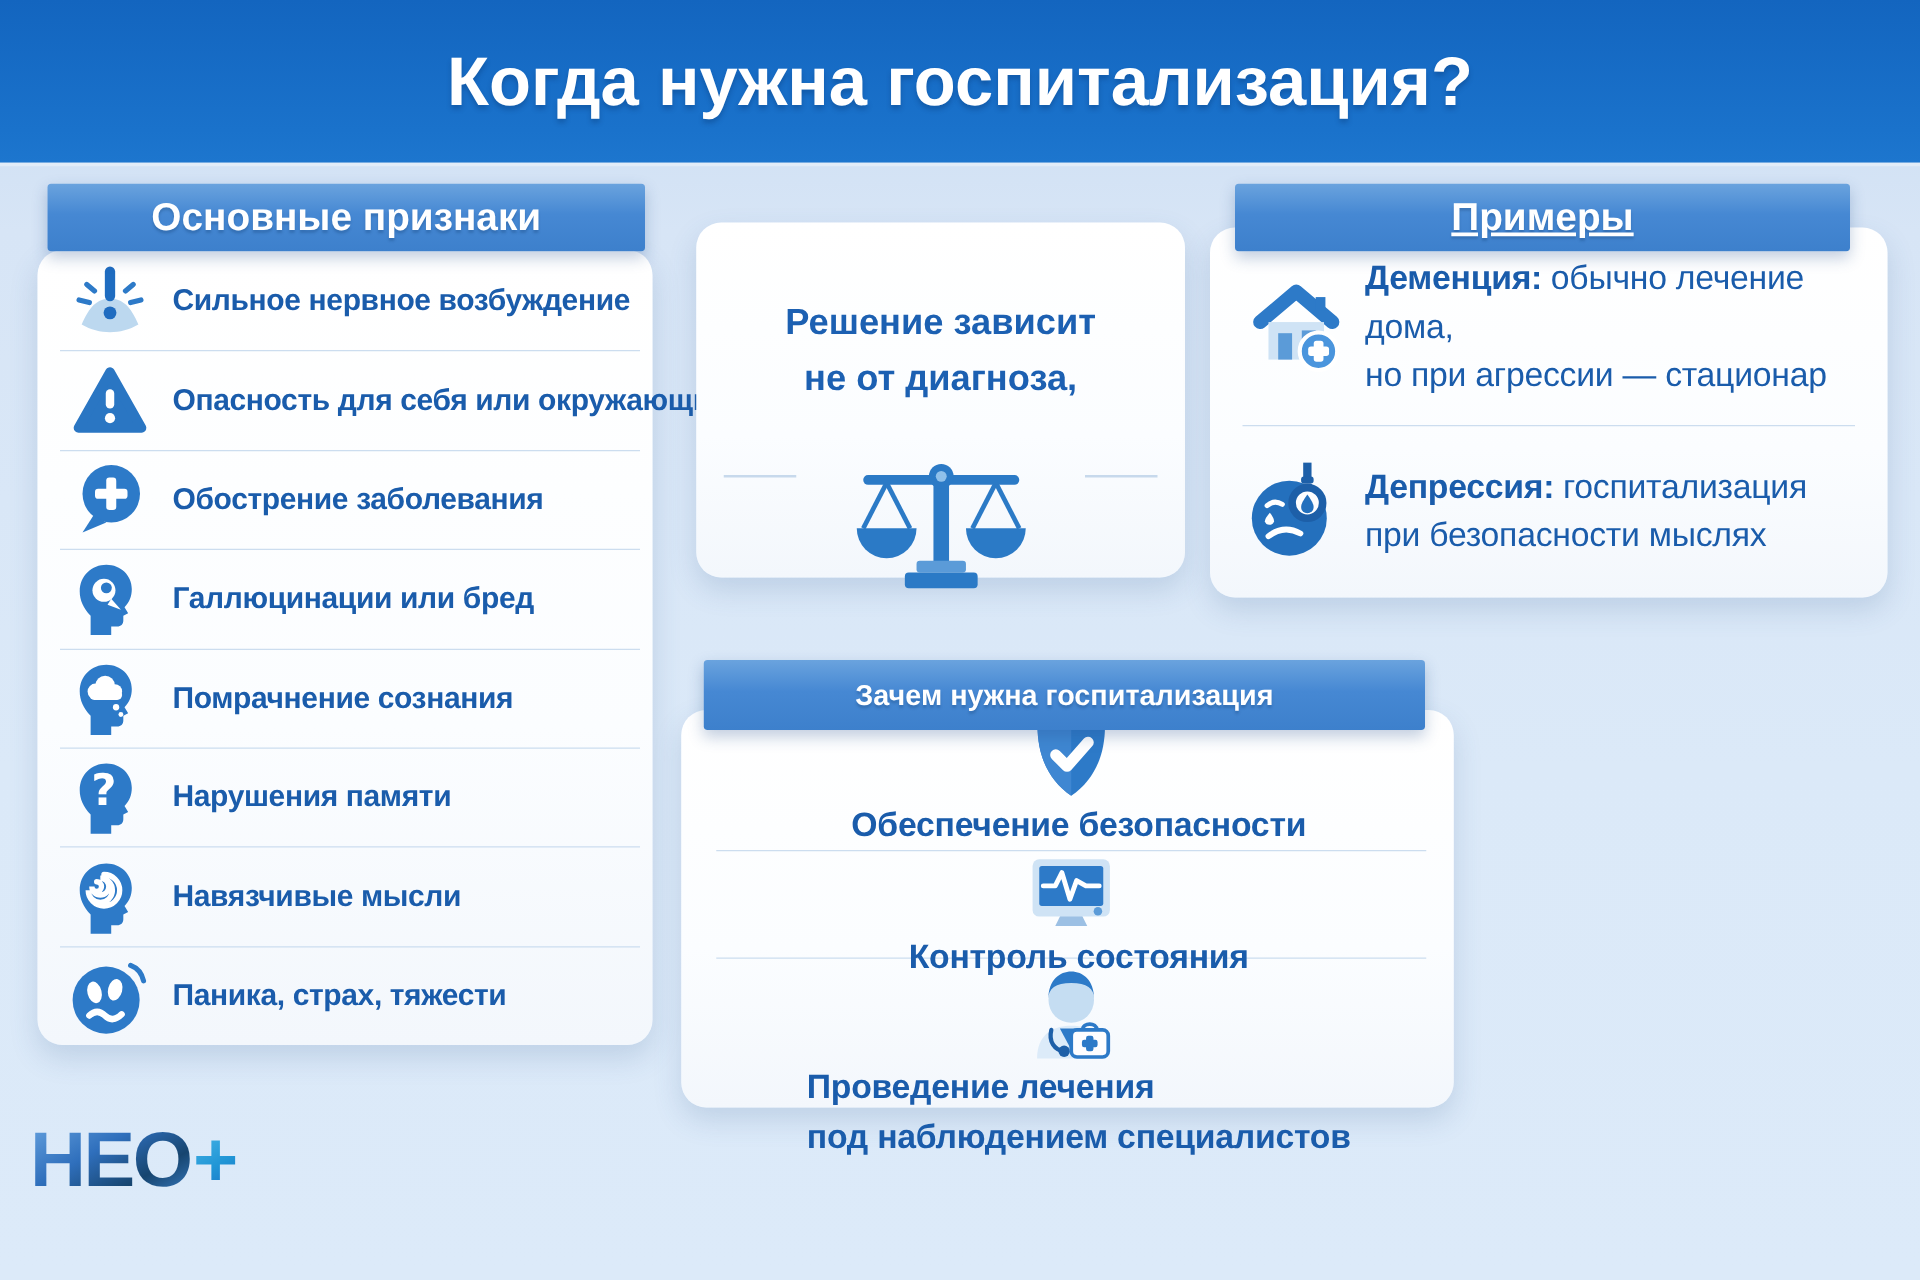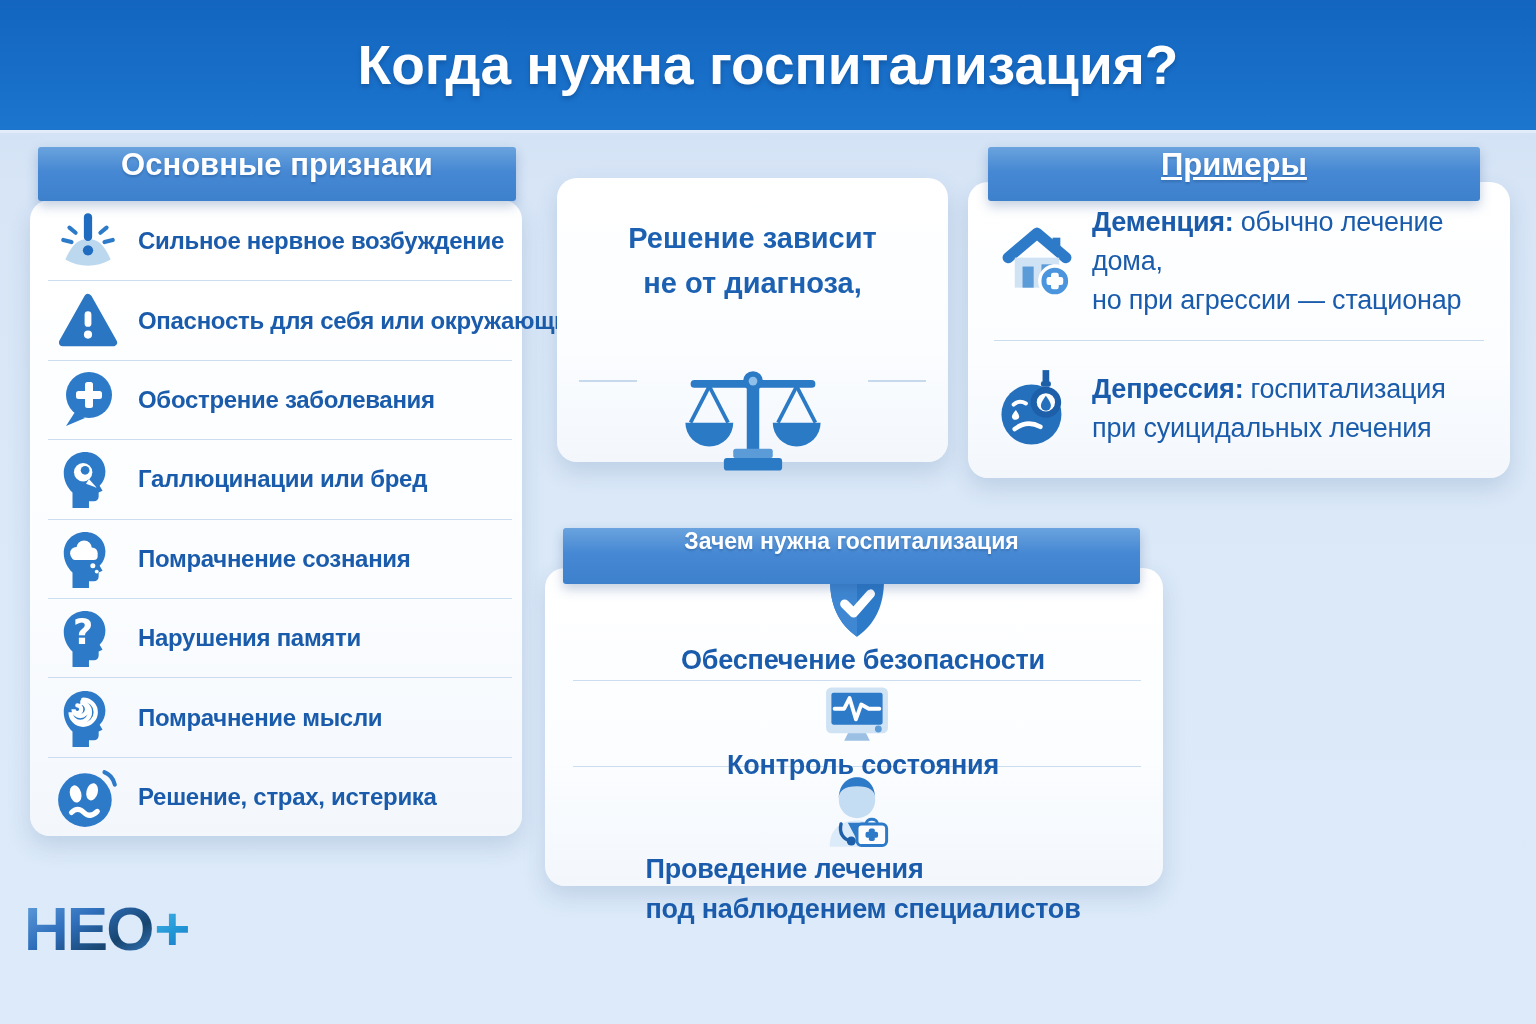--- a/index.html
+++ b/index.html
@@ -20,42 +20,42 @@
   .topbar h1 {
     color:#ffffff; font-size:55px; font-weight:bold; letter-spacing:0;
     text-shadow:0 3px 4px rgba(0,40,90,.28);
   }
 
   
   .pill {
     position:absolute; z-index:3;
     background:linear-gradient(180deg,#6aa3de 0%,#4688d3 45%,#3d80cc 100%);
     border-radius:3px; color:#fff; font-weight:bold;
-    display:flex; align-items:flex-start; justify-content:center;
+    display:flex; align-items:center; justify-content:center;
     box-shadow:0 5px 12px rgba(35,80,140,.28);
     text-shadow:0 2px 2px rgba(10,50,100,.25);
   }
   .card {
     position:absolute; z-index:2;
     background:linear-gradient(180deg,#ffffff 0%,#fbfdff 60%,#f3f7fc 100%);
     border-radius:20px;
     box-shadow:0 10px 22px rgba(60,100,150,.18);
   }
 
   
   .pill-signs { left:38px; top:147px; width:478px; height:54px; font-size:31px; }
   .card-signs { left:30px; top:200px; width:492px; height:636px; padding:1px 10px 0 18px; }
   .sign-row { display:flex; align-items:center; height:79.4px; }
   .sign-row + .sign-row { border-top:1.6px solid #ccddef; }
   .sign-icon { width:80px; min-width:80px; height:70px; display:flex; align-items:center; justify-content:center; }
   .sign-label { font-weight:bold; color:#1a5cab; font-size:24px; margin-left:10px; letter-spacing:-0.3px; white-space:nowrap; }
 
   
   .card-decision { left:557px; top:178px; width:391px; height:284px; }
-  .decision-text { padding-top:38px; text-align:center; }
+  .decision-text { padding-top:58px; text-align:center; }
   .decision-text span { display:block; font-weight:bold; color:#1c60b2; font-size:29px; line-height:45px; }
   .rule { position:absolute; top:202px; height:2px; width:58px; background:#c7d9ec; }
   .rule-left { left:22px; } .rule-right { right:22px; }
   .scale-wrap { position:absolute; left:50%; transform:translateX(-50%); top:180px; width:156px; z-index:4; }
 
   
   .pill-examples { left:988px; top:147px; width:492px; height:54px; font-size:31px;text-decoration:underline; }
   .card-examples { left:968px; top:182px; width:542px; height:296px; padding:0 26px; }
   .ex-row { display:flex; align-items:center; }
   .ex-row-1 { height:159px; border-bottom:1.6px solid #ccddef; }
@@ -180,34 +180,34 @@
       <span class="sign-label">Нарушения памяти</span>
     </div>
 
     <div class="sign-row">
       <span class="sign-icon">
         <svg width="62" height="64" viewBox="0 0 64 64">
           <path d="M16 62 L16 46 C10 40 7 33 7 26 C7 13 17 4 29 4 C41 4 50 13 50 24 C50 30 48 35 44 39 L47 44 L43 46 L43 50 C43 53 41 55 38 55 L33 55 L33 62 Z" fill="#2d7ac8"></path>
           <path d="M27 13 a13 13 0 1 1 -13 13 a10 10 0 1 0 10 -10 a7 7 0 1 1 -7 7 a4 4 0 1 0 4 -4" fill="none" stroke="#fff" stroke-width="4.4" stroke-linecap="round"></path>
         </svg>
       </span>
-      <span class="sign-label">Помрачнение мысли</span>
+      <span class="sign-label">Навязчивые мысли</span>
     </div>
 
     <div class="sign-row">
       <span class="sign-icon">
         <svg width="66" height="66" viewBox="0 0 64 64">
           <circle cx="29" cy="35" r="26" fill="#2d7ac8"></circle>
           <ellipse cx="20" cy="29" rx="5.5" ry="8.5" fill="#fff" transform="rotate(-14 20 29)"></ellipse>
           <ellipse cx="36" cy="27" rx="5.5" ry="8.5" fill="#fff" transform="rotate(14 36 27)"></ellipse>
           <path d="M16 47 Q22 41 28 47 Q34 53 41 46" fill="none" stroke="#fff" stroke-width="5" stroke-linecap="round"></path>
           <path d="M48 8 Q56 11 58 20" fill="none" stroke="#2d7ac8" stroke-width="4" stroke-linecap="round"></path>
         </svg>
       </span>
-      <span class="sign-label">Решение, страх, истерика</span>
+      <span class="sign-label">Паника, страх, тяжести</span>
     </div>
 
   </section>
 
   <section class="card card-decision">
     <p class="decision-text">
       <span>Решение зависит</span>
       <span>не от диагноза,</span>
     </p>
     <div class="rule rule-left"></div>
@@ -265,21 +265,21 @@
           <path d="M16 54 Q27 45.5 39 52" fill="none" stroke="#fff" stroke-width="4.2" stroke-linecap="round"></path>
           <rect x="41" y="1" width="6" height="11" fill="#1d5fa8"></rect>
           <rect x="39.5" y="11" width="9" height="5" rx="2" fill="#1d5fa8"></rect>
           <rect x="40.5" y="16" width="7" height="4" rx="1.5" fill="#1d5fa8"></rect>
           <circle cx="44" cy="30" r="11" fill="#fdfdfe" stroke="#1d5fa8" stroke-width="5.5"></circle>
           <path d="M44 24 Q48.5 30 48.5 33 A4.5 4.5 0 0 1 39.5 33 Q39.5 30 44 24 Z" fill="#2470bd"></path>
         </svg>
       </span>
       <div class="ex-text">
         <span class="term">Депрессия:</span><span>госпитализация</span>
-        <span class="line2">при суицидальных лечения</span>
+        <span class="line2">при безопасности мыслях</span>
       </div>
     </div>
 
   </section>
 
   <section class="pill pill-purpose">
     <span>Зачем нужна госпитализация</span>
   </section>
   <section class="card card-purpose">
 

